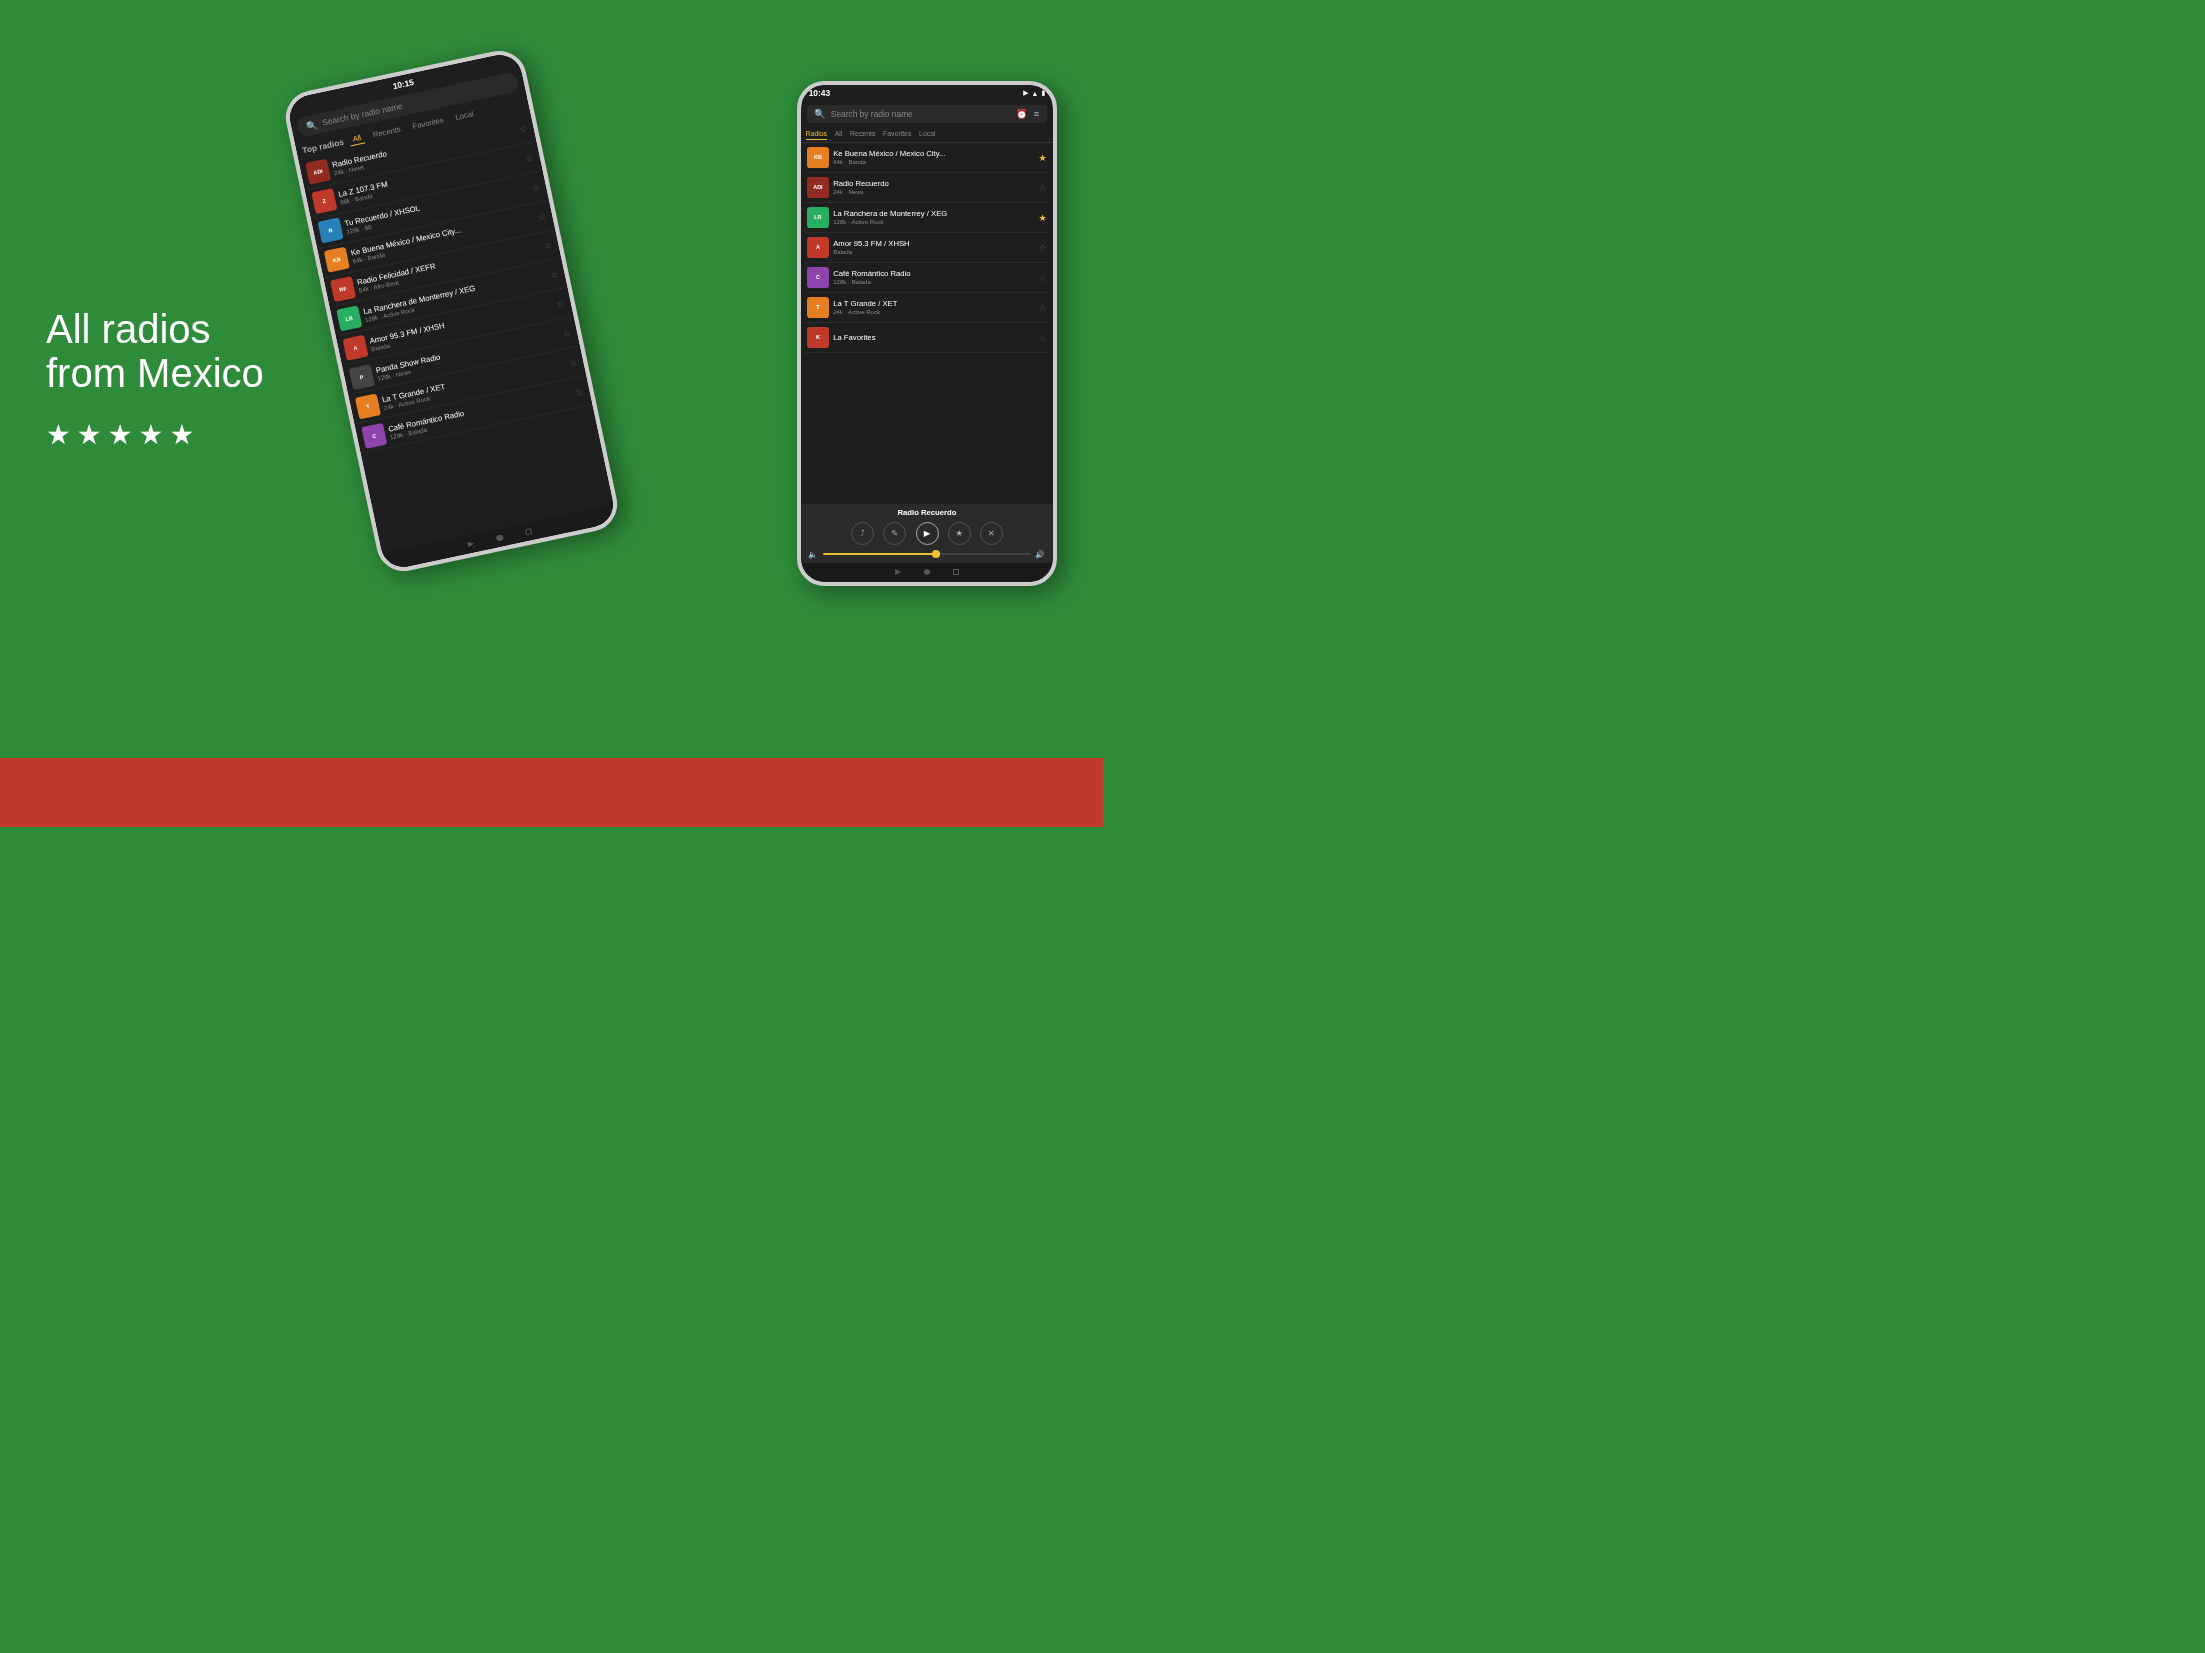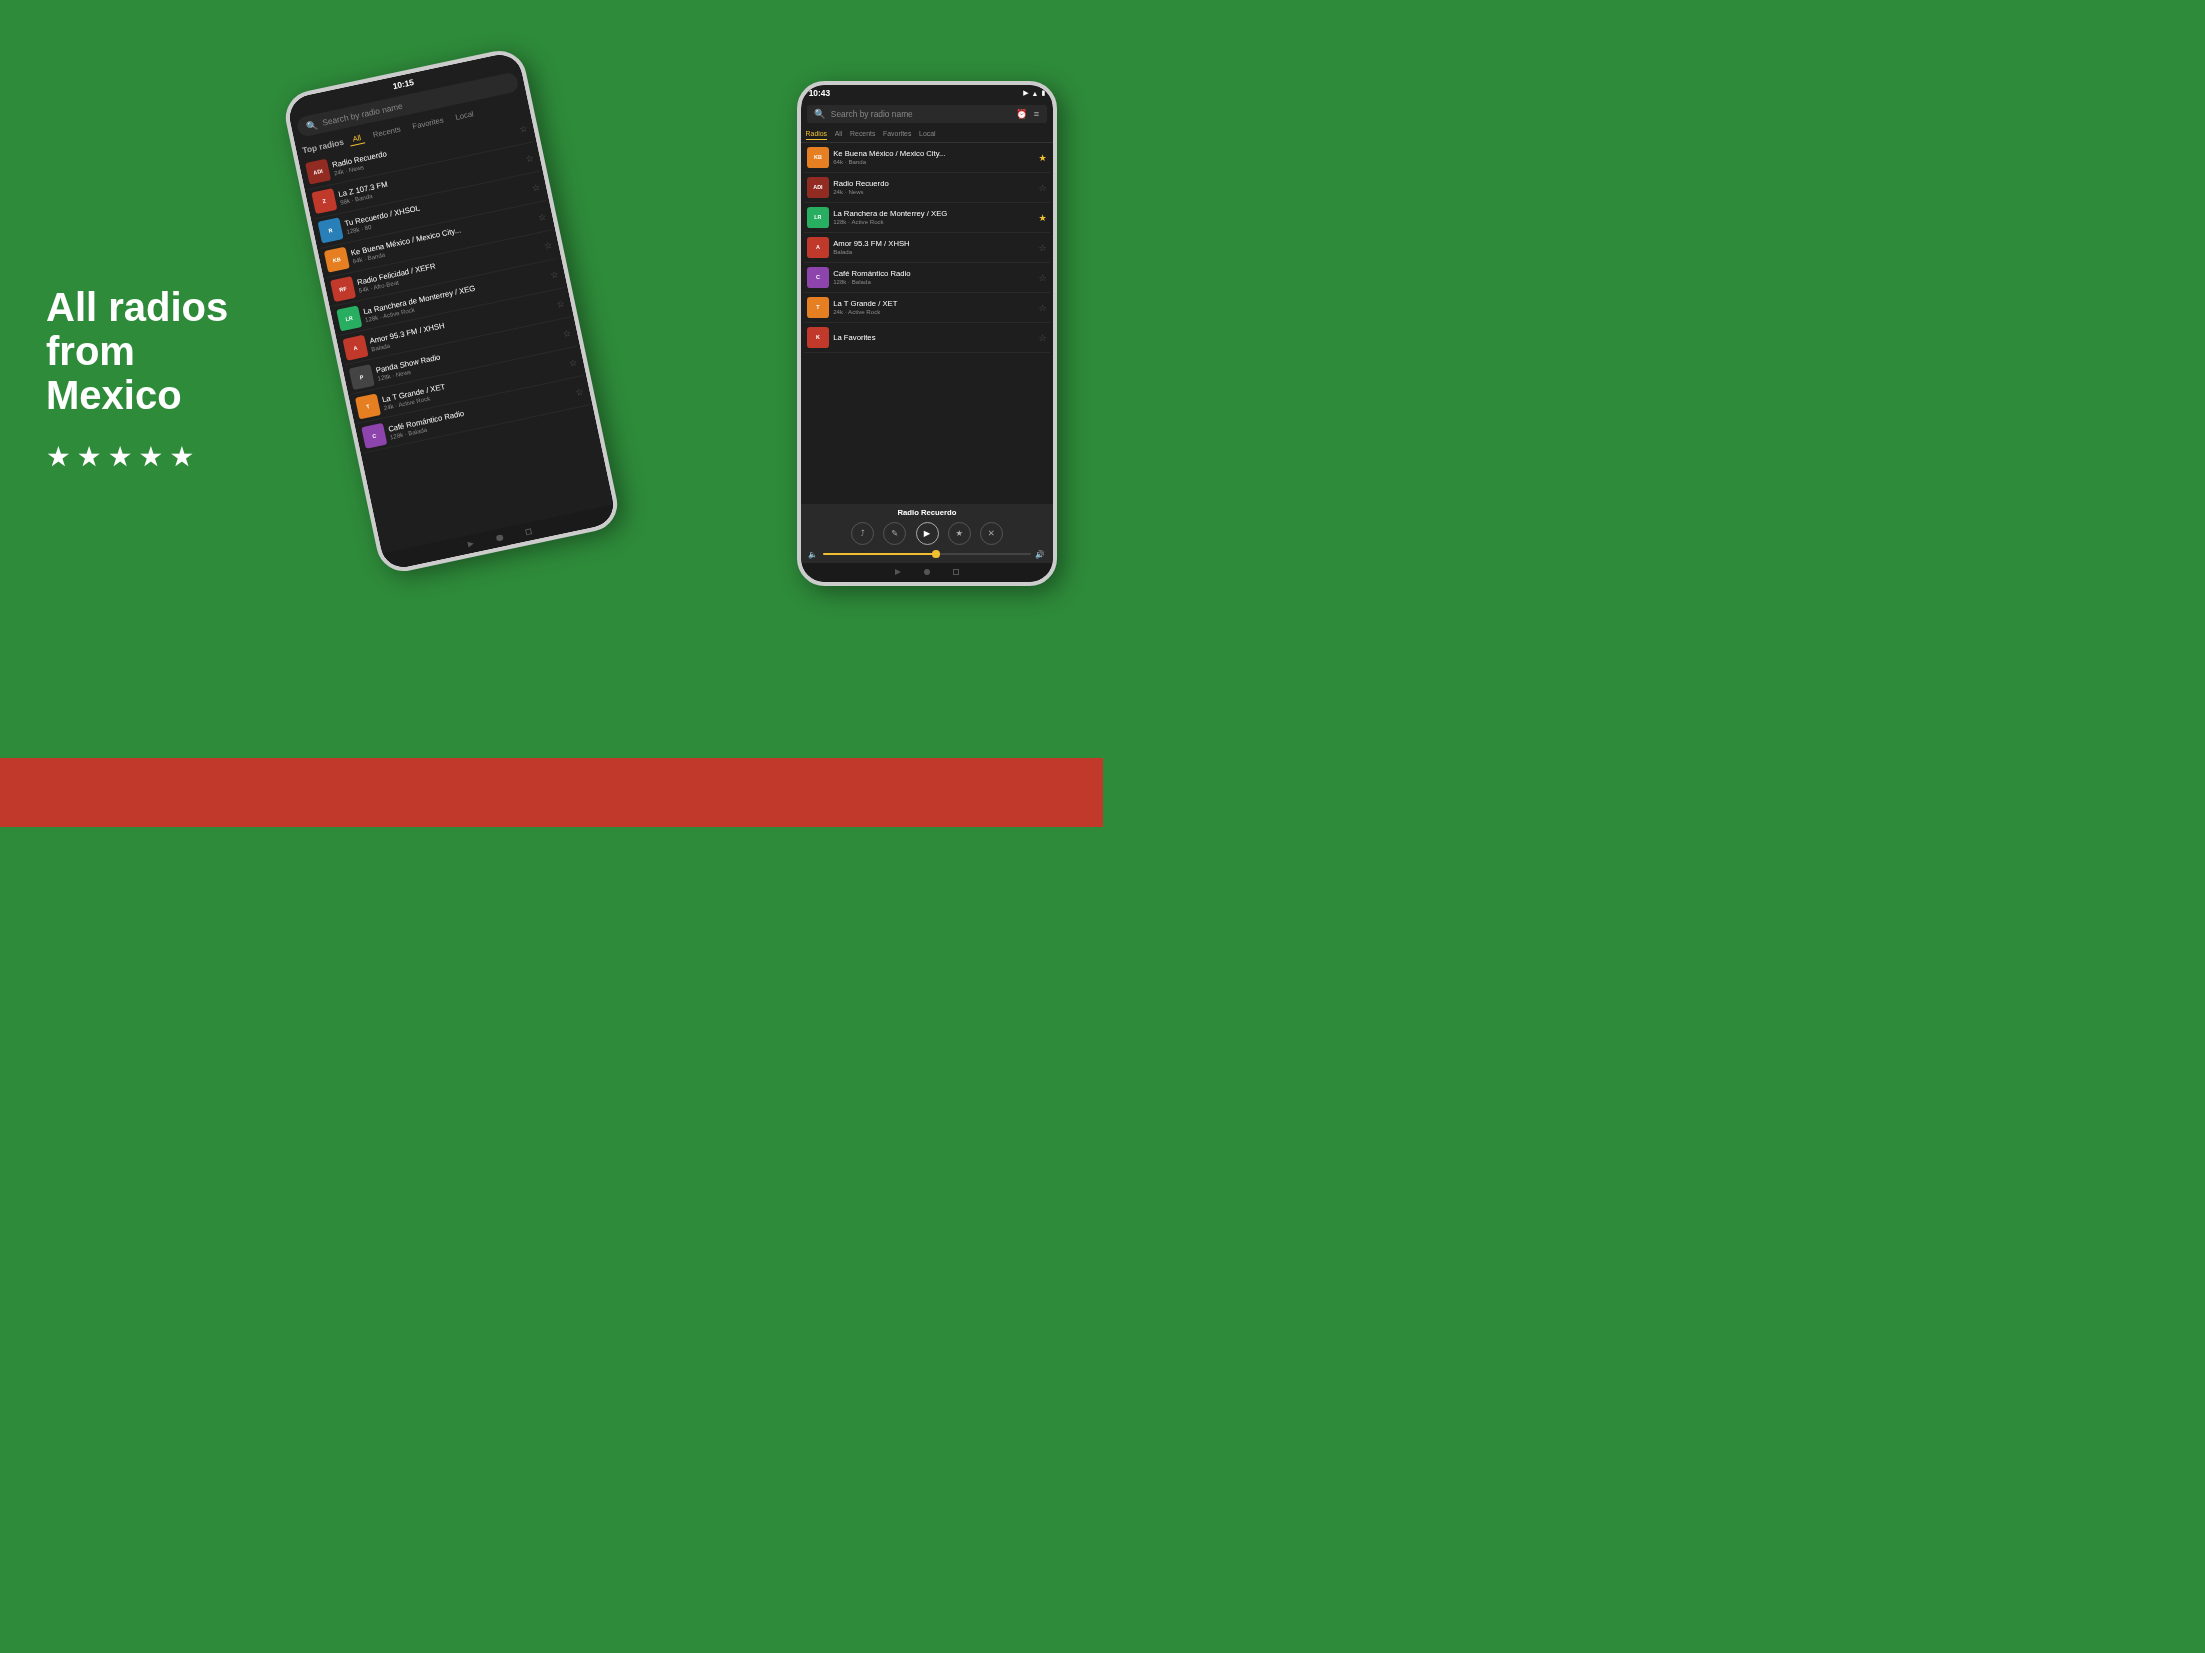--- a/index.html
+++ b/index.html
@@ -31,21 +31,21 @@
     
     .left-text {
       width: 230px;
       flex-shrink: 0;
       z-index: 2;
       margin-right: 15.3px;
     }
 
     .headline {
       font-size: 40px;
-      font-weight: 700;
+      font-weight: 400;
       color: white;
       line-height: 1.1;
       margin-bottom: 23px;
     }
 
     .stars {
       display: flex;
       gap: 6.1px;
     }
 

